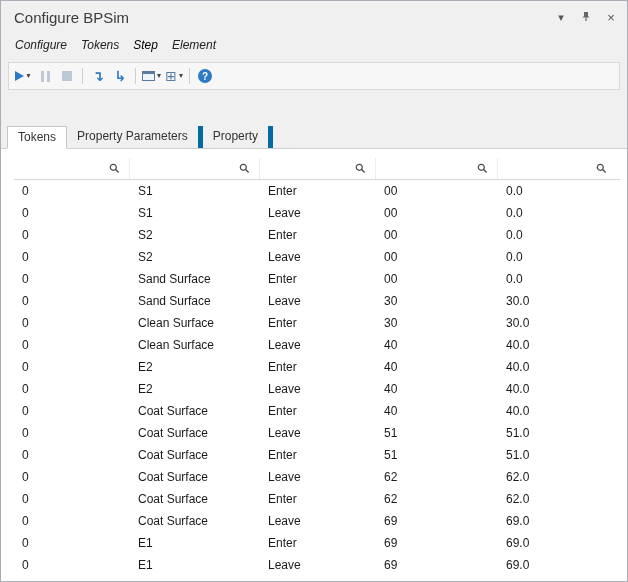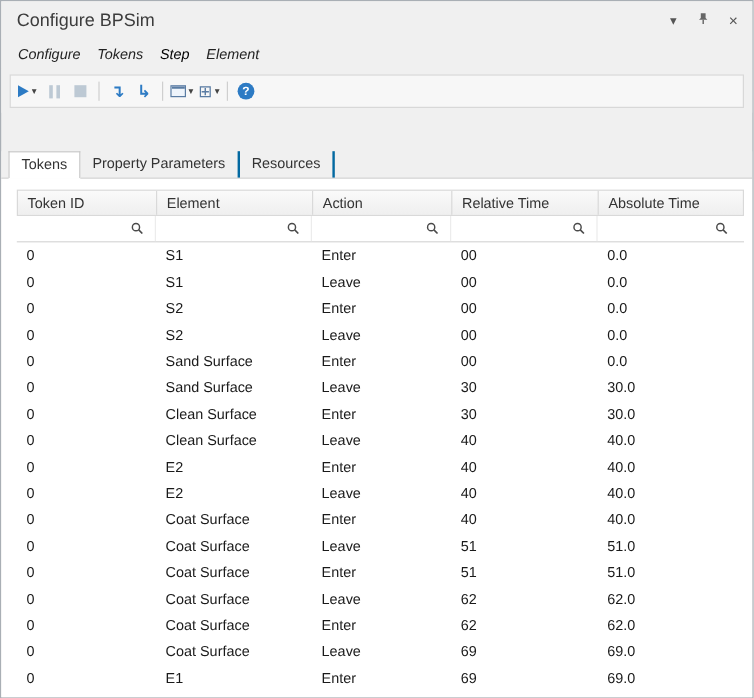--- a/index.html
+++ b/index.html
@@ -34,21 +34,21 @@
   .play-icon { width:0; height:0; border-left:9px solid #2d7bc4; border-top:5px solid transparent; border-bottom:5px solid transparent; }
   .pause-icon { width:9px; height:11px; border-left:3px solid #8ea4b8; border-right:3px solid #8ea4b8; }
   .stop-icon { width:10px; height:10px; background:#8ea4b8; }
   .step-over-icon, .step-into-icon { color:#2d7bc4; font-size:14px; font-weight:bold; line-height:1; }
   .window-icon { width:13px; height:10px; border:1px solid #5a7ca3; background:#eef4fb; box-shadow:inset 0 2px 0 #5a7ca3; }
   .grid-icon { color:#5a7ca3; font-size:14px; line-height:1; }
   .help-icon { width:14px; height:14px; border-radius:50%; background:#2d7bc4; color:#fff; font-size:10px; font-weight:bold; display:flex; align-items:center; justify-content:center; }
 
   
   .tabbar { display:flex; align-items:flex-end; background:#f0f0f0; border-bottom:1px solid #cfcfcf; padding-left:6px; height:23px;margin-top:32px; }
-  .tab { height:22px; line-height:21px; padding:0 10px; font-size:12px; color:#333; border-right:2px solid #0369a1; }
+  .tab { height:22px; line-height:21px; padding:0 10px; font-size:12px; color:#333; border-right:5px solid #0369a1; }
   .tab.active { background:#fff; border:1px solid #c8c8c8; border-bottom:1px solid #fff; margin-bottom:-1px; height:23px; }
 
   
   .grid-area { background:#fff; height:464px; padding:9px 7px 0 13px; }
   .grid { width:606px; font-size:12px; color:#1a1a1a; }
   .c0 { width:116px; } .c1 { width:130px; } .c2 { width:116px; } .c3 { width:122px; } .c4 { width:118px; }
   .header-row { display:flex; border:1px solid #d9d9d9; background:linear-gradient(#fafafa,#efefef); }
   .hcell { height:20px; line-height:20px; padding-left:8px; color:#333; border-right:1px solid #d9d9d9; overflow:hidden; white-space:nowrap; }
   .hcell.c4 { border-right:none; }
   .filter-row { display:flex; border-bottom:1px solid #d6d6d6; background:#fff; }
@@ -117,32 +117,25 @@
       <span class="tsep"></span>
       <div class="tbtn">
         <span class="ticon help-icon">?</span>
       </div>
     </div>
 </div>
 
 <div class="tabbar">
   <span class="tab active">Tokens</span>
   <span class="tab">Property Parameters</span>
-  <span class="tab">Resources</span>
+  <span class="tab">Property</span>
 </div>
 
 <div class="grid-area">
   <div class="grid">
-    <div class="header-row">
-        <div class="hcell c0">Token ID</div>
-        <div class="hcell c1">Element</div>
-        <div class="hcell c2">Action</div>
-        <div class="hcell c3">Relative Time</div>
-        <div class="hcell c4">Absolute Time</div>
-      </div>
     <div class="filter-row">
         <div class="fcell c0">
           <span class="mag">
             <svg width="11" height="11" viewBox="0 0 11 11">
               <circle cx="4.3" cy="4.3" r="3" fill="none" stroke="#4a4a4a" stroke-width="1.2"></circle>
               <line x1="6.6" y1="6.6" x2="9.6" y2="9.6" stroke="#4a4a4a" stroke-width="1.4"></line>
             </svg>
           </span>
         </div>
         <div class="fcell c1">

